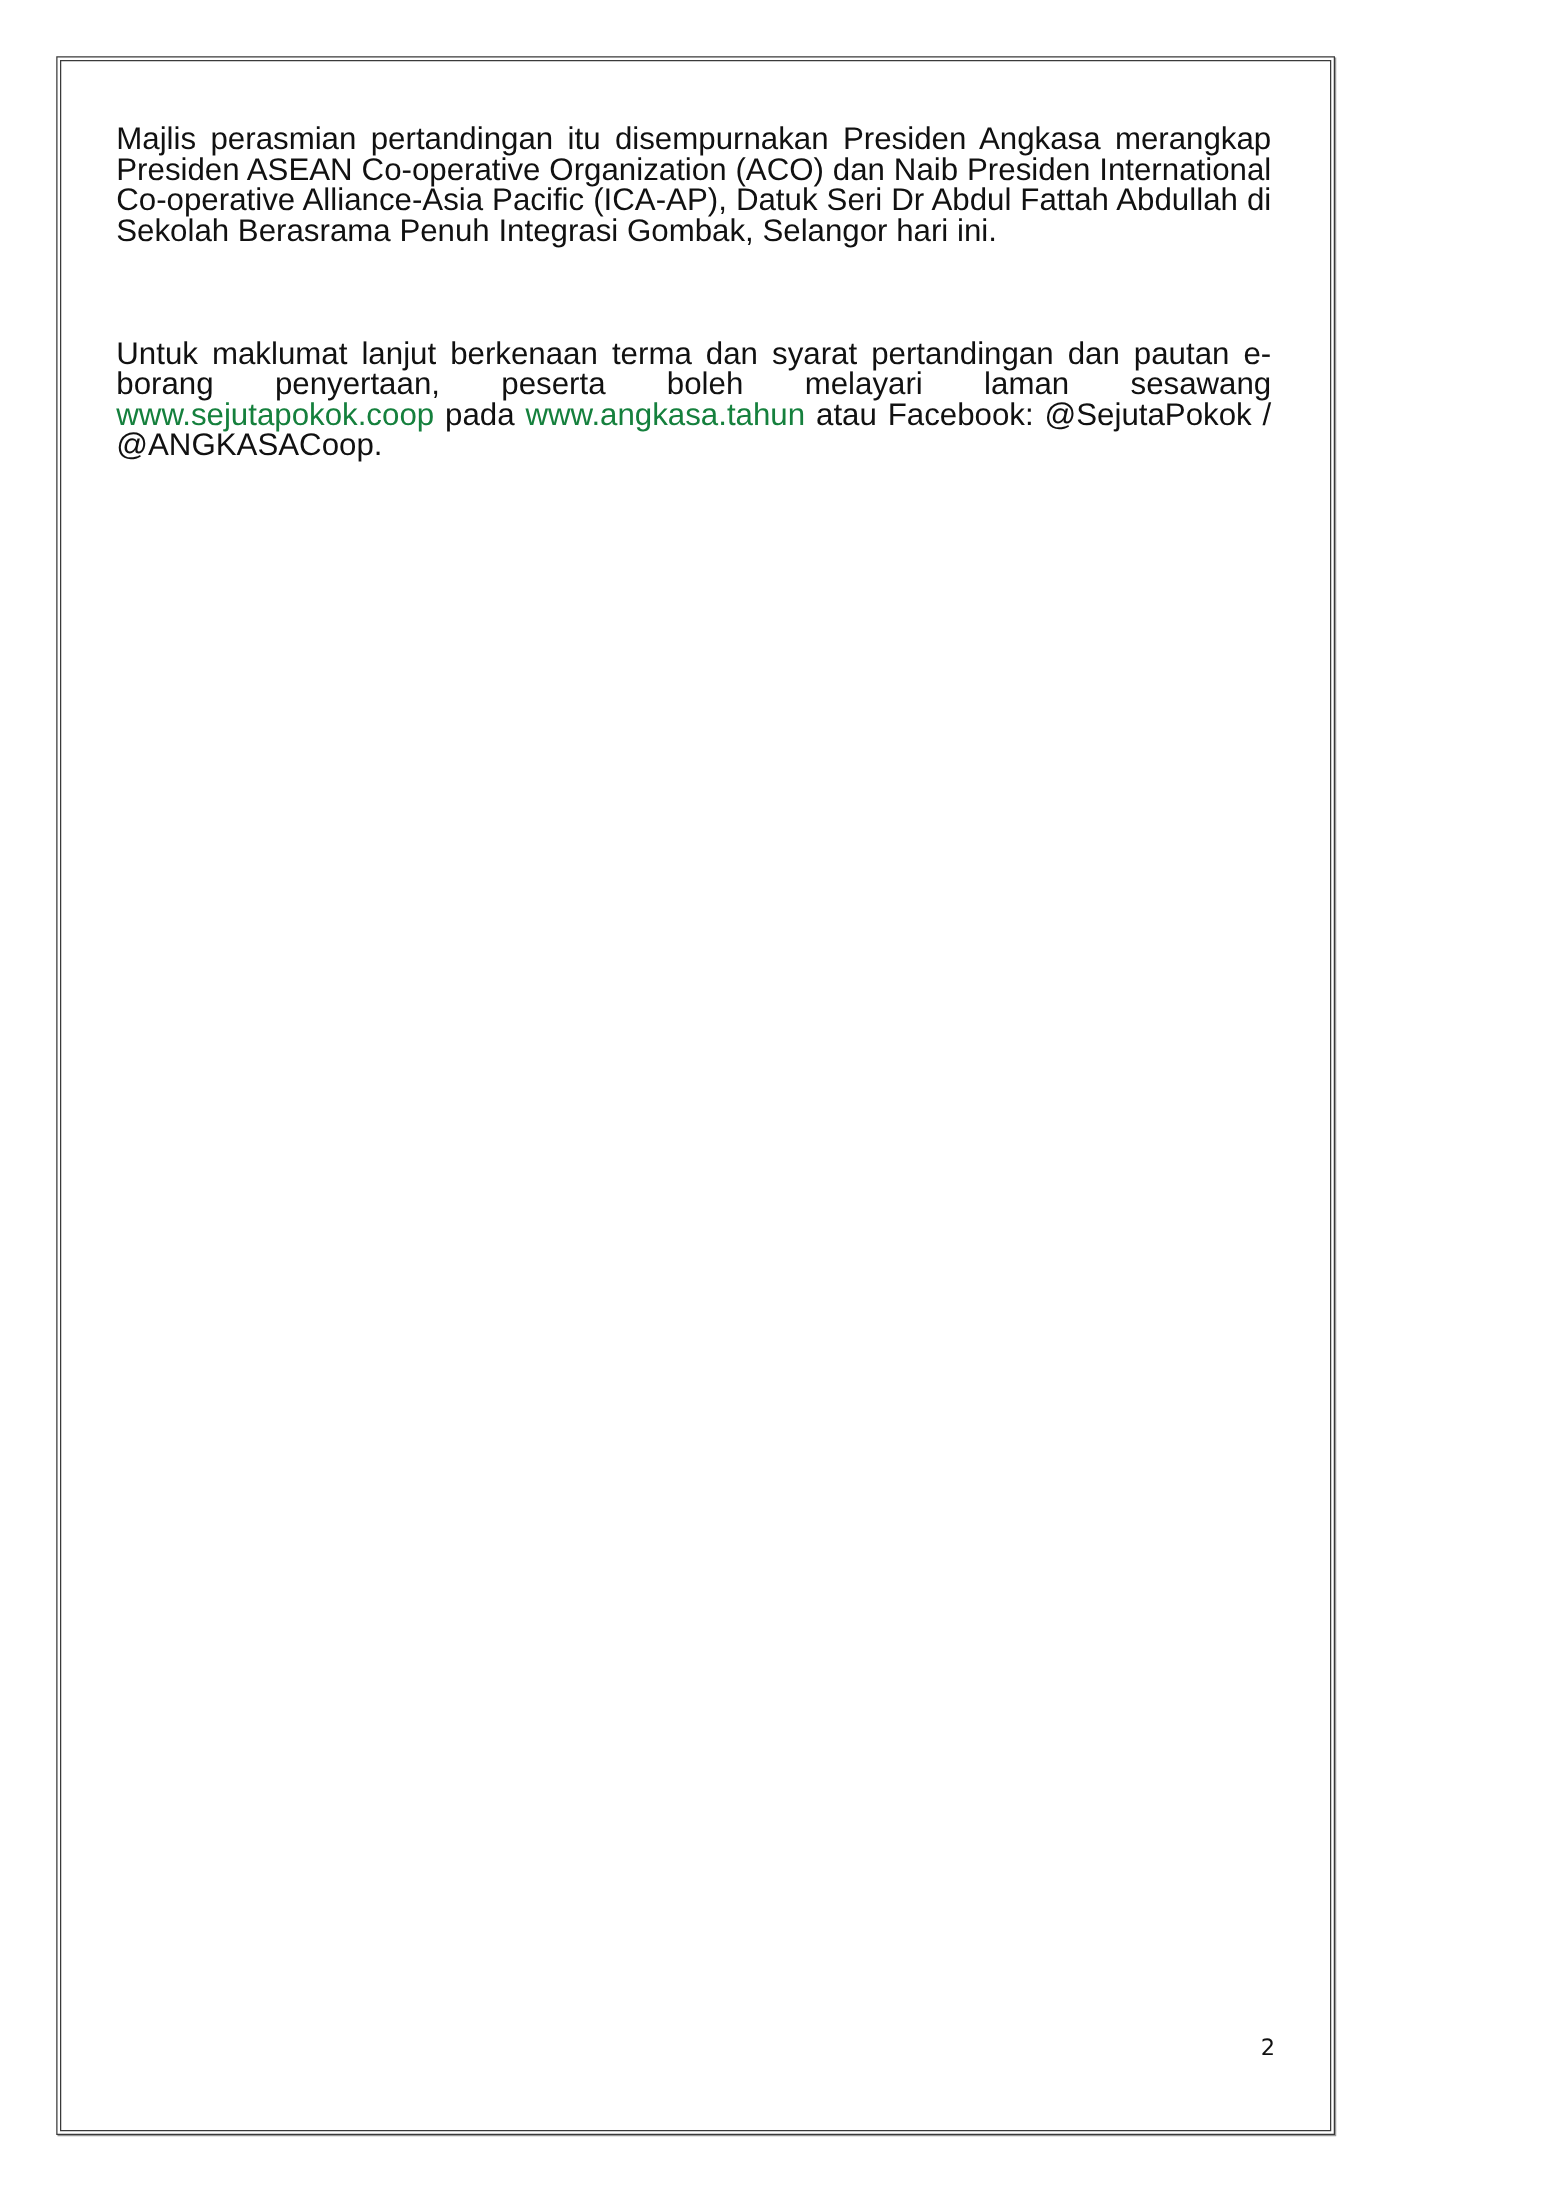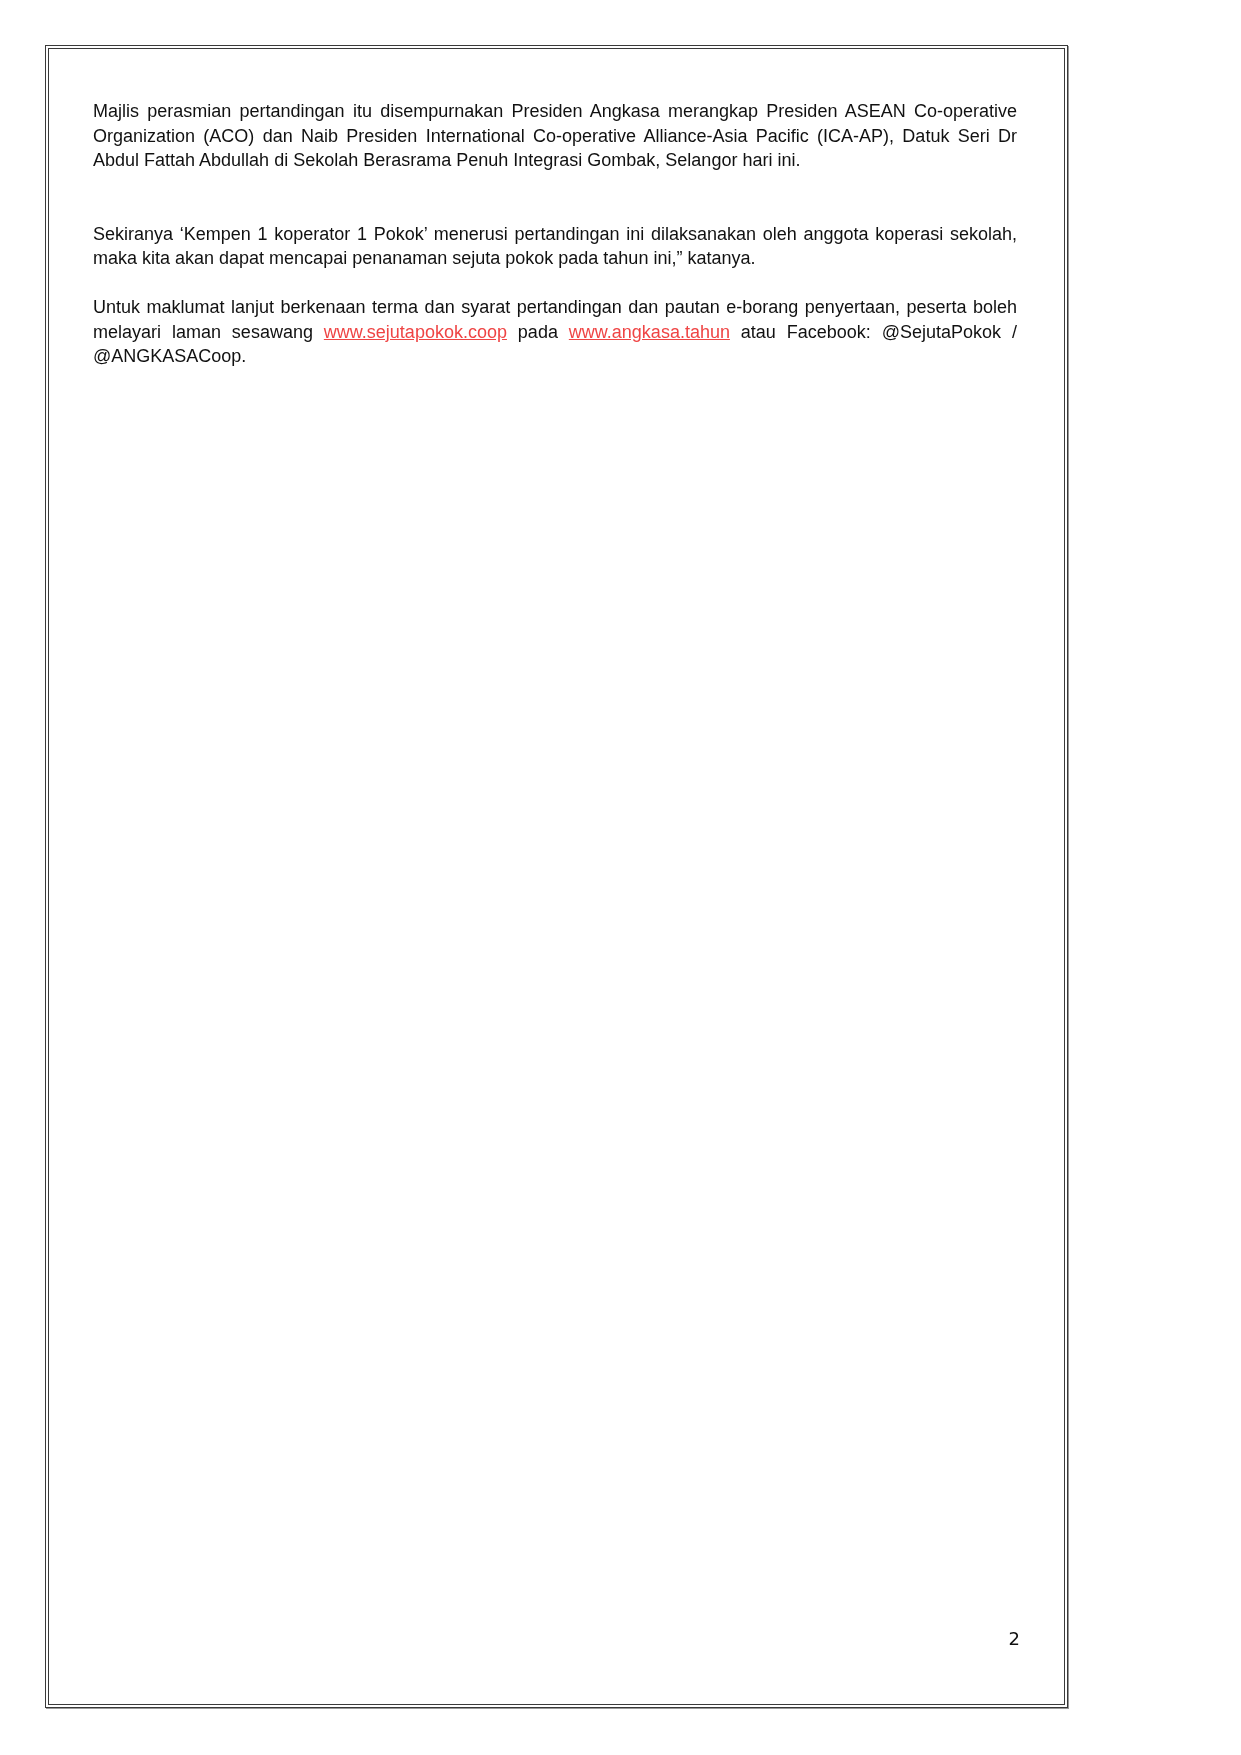--- a/index.html
+++ b/index.html
@@ -21,31 +21,30 @@
       height: 1655px;
       border: 4px double #3a3a3a;
       box-shadow: 1px 1px 0 #9a9a9a;
     }
     .content {
       position: absolute;
       left: 93px;
       top: 99px;
       width: 924px;
       font-family: "Liberation Sans", sans-serif;
-      font-size: 18px;
+      font-size: 25px;
       line-height: 24.5px;
       color: #111111;
     }
     .content p {
       margin: 0 0 24.5px 0;
       text-align: justify;
     }
     .content a {
-      color: #ef4444;
-      text-decoration: underline;
+      color: #15803d;
     }
     .page-number {
       position: absolute;
       left: 990px;
       top: 1628px;
       width: 30px;
       text-align: right;
       font-family: "DejaVu Sans", sans-serif;
       font-size: 18px;
       color: #111111;
@@ -55,21 +54,20 @@
 <body>
 
 <div class="page-border"></div>
 
 <div class="content">
   <p>Majlis perasmian pertandingan itu disempurnakan Presiden Angkasa merangkap Presiden ASEAN Co-operative Organization (ACO) dan Naib Presiden International Co-operative Alliance-Asia Pacific (ICA-AP), Datuk Seri Dr Abdul Fattah Abdullah di Sekolah Berasrama Penuh Integrasi Gombak, Selangor hari ini.</p>
 
 
   <p>
     <br>
-    <span>Sekiranya ‘Kempen 1 koperator 1 Pokok’ menerusi pertandingan ini dilaksanakan oleh anggota koperasi sekolah, maka kita akan dapat mencapai penanaman sejuta pokok pada tahun ini,” katanya.</span>
   </p>
 
   <p>
     <span>Untuk maklumat lanjut berkenaan terma dan syarat pertandingan dan pautan e-borang penyertaan, peserta boleh melayari laman sesawang </span><a>www.sejutapokok.coop</a><span> pada </span><a>www.angkasa.tahun</a><span> atau Facebook: @SejutaPokok / @ANGKASACoop.</span>
   </p>
 
 </div>
 
 <div class="page-number">2</div>
 

